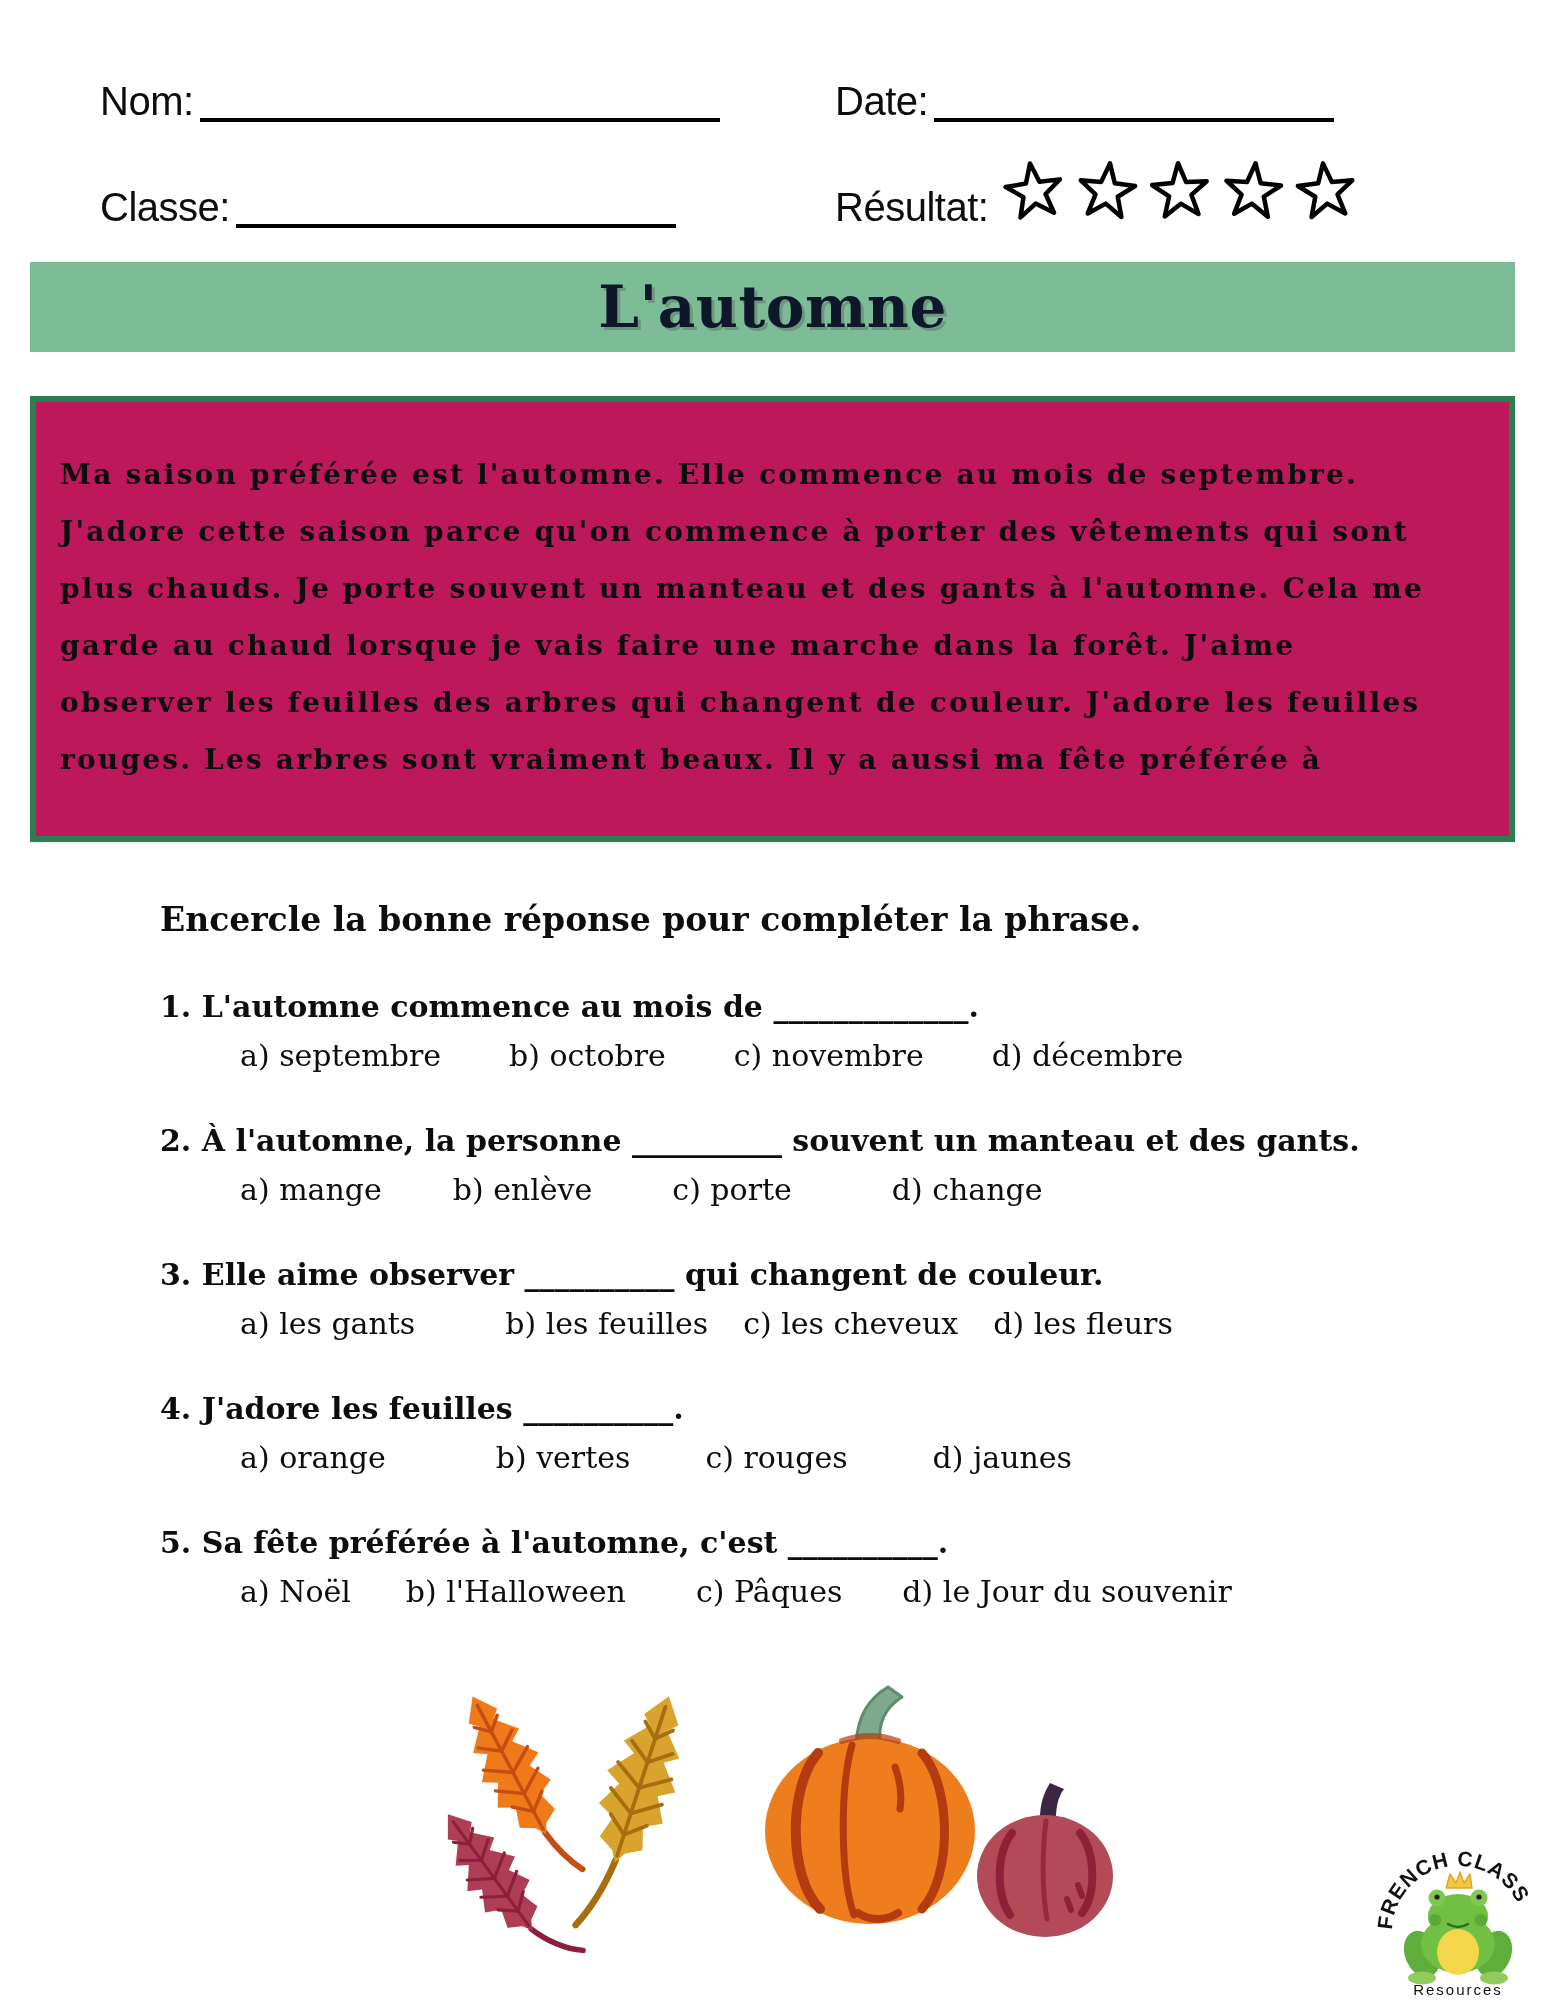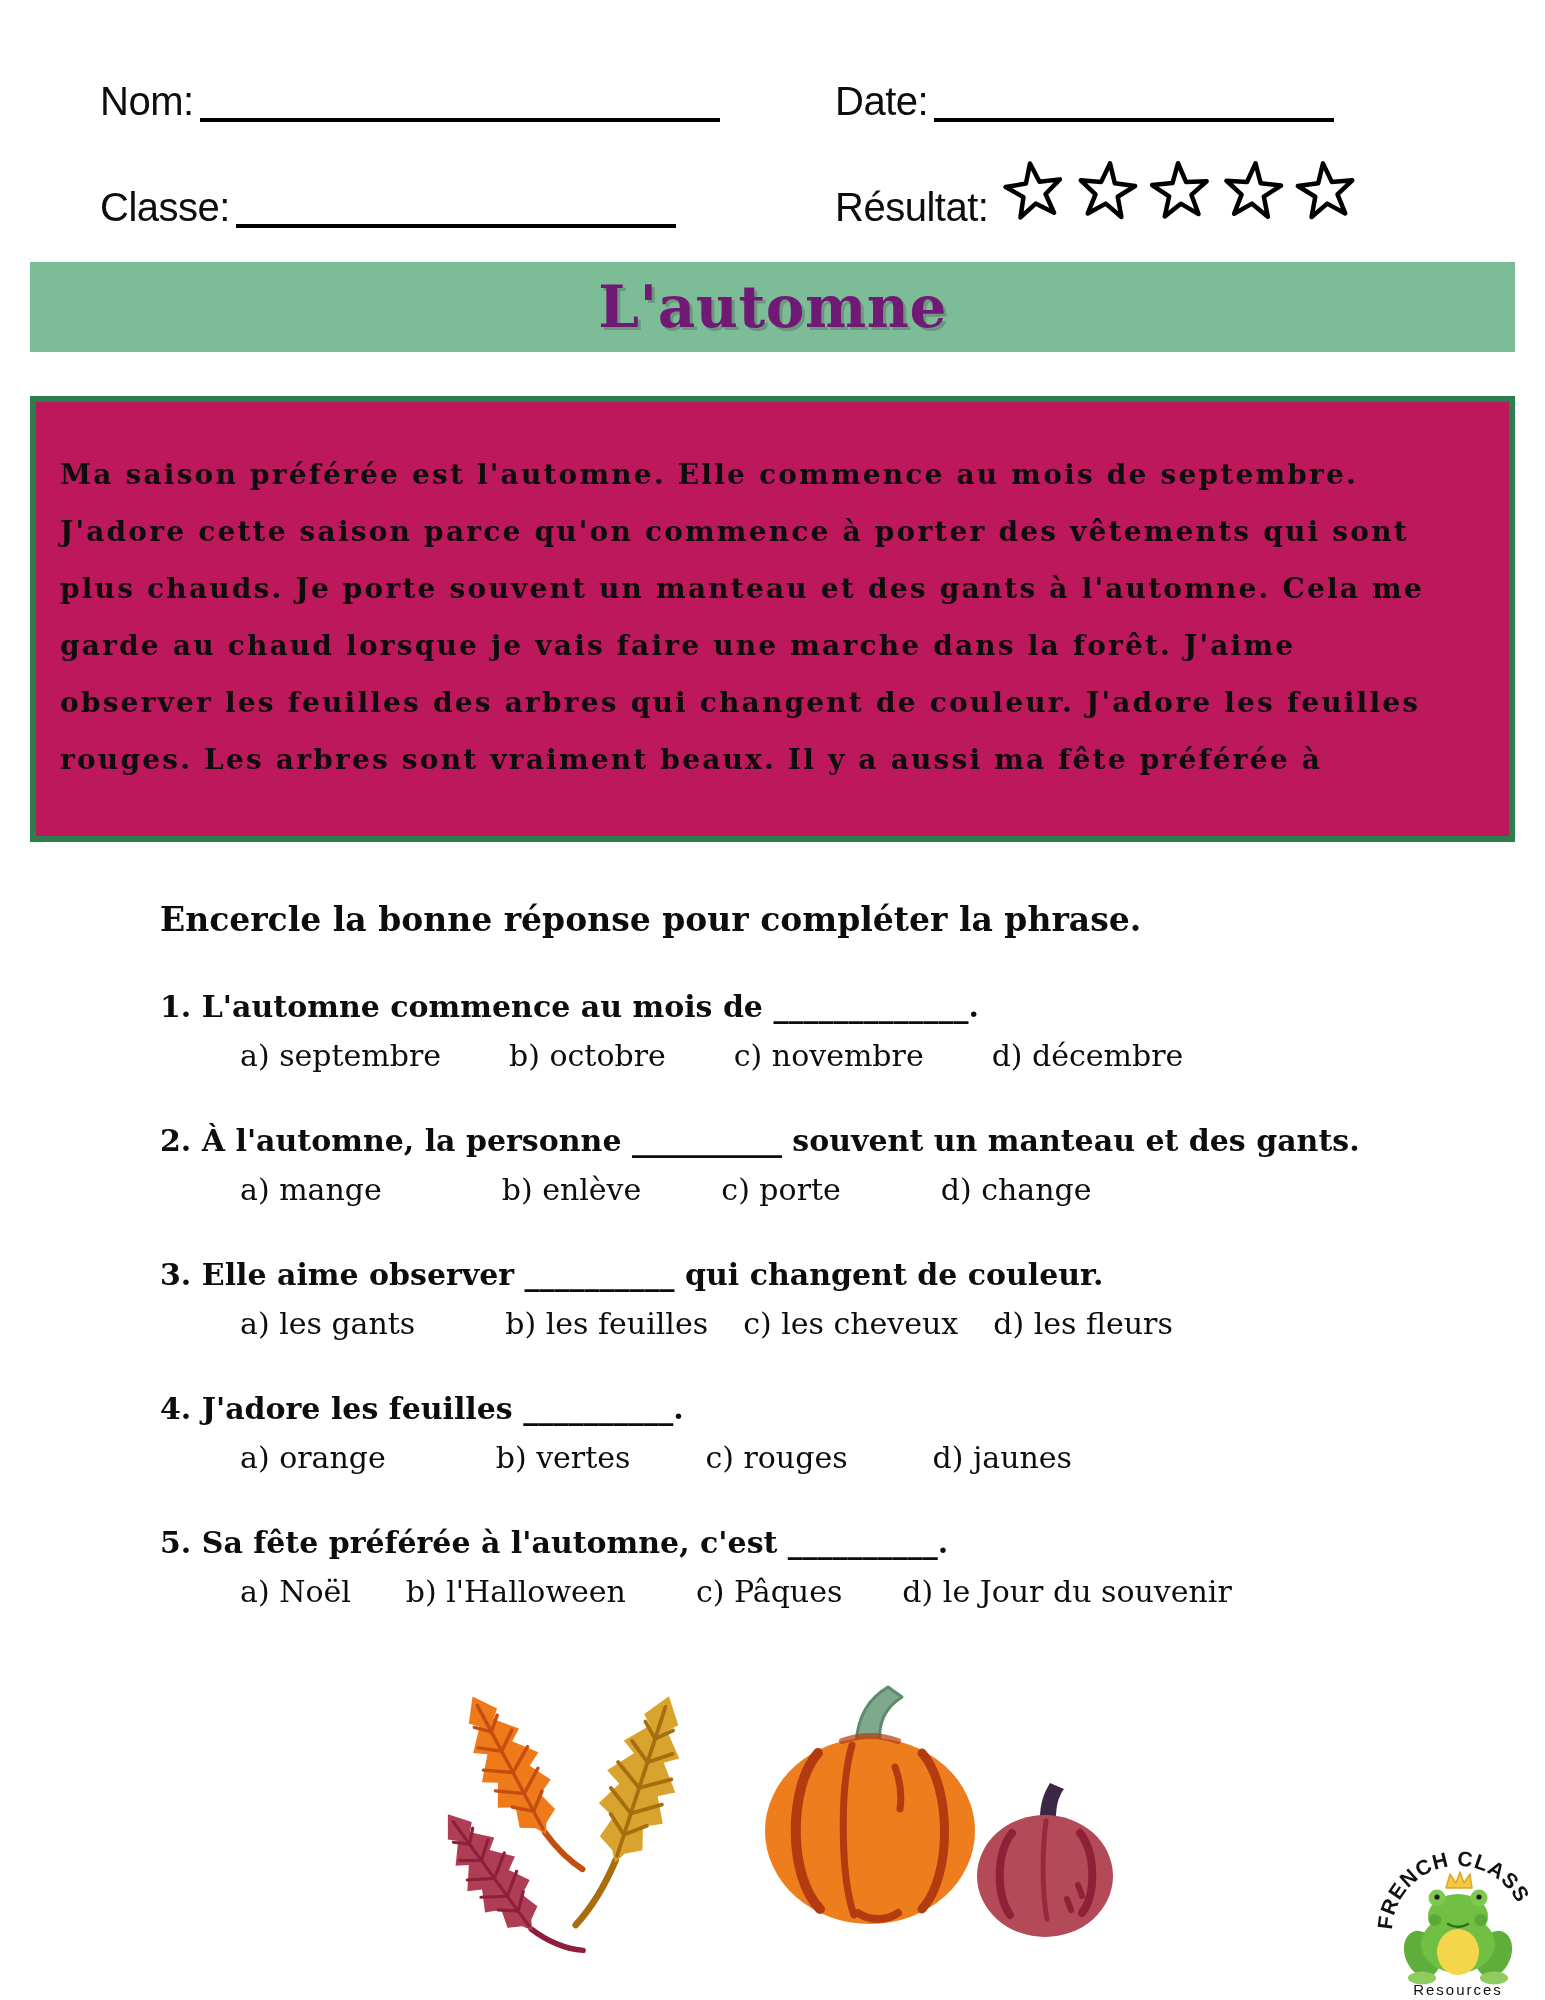--- a/index.html
+++ b/index.html
@@ -28,21 +28,21 @@
   
   .banner {
     margin:22px 30px 0 30px;
     height:90px;
     display:flex; align-items:center; justify-content:center;
   }
   .banner-title {
     font-family:"DejaVu Serif", serif;
     font-weight:bold;
     font-size:58px;
-    color:#701a75;
+    color:#0f172a;
     text-shadow:3px 3px 0 rgba(80,80,80,0.35);
     letter-spacing:0.5px;
   }
 
   
   .passage-box {
     margin:44px 30px 0 30px;
     border:6px solid #2e7d4f;
     padding:44px 20px 48px 24px;
     background:#be185d;
@@ -151,21 +151,21 @@
 <div class="question">
   <div class="stem">1. L'automne commence au mois de _____________.</div>
   <div class="options">
     <span class="option">a) septembre</span><span class="option">b) octobre</span><span class="option">c) novembre</span><span class="option">d) décembre</span>
   </div>
 </div>
 
 <div class="question">
   <div class="stem">2. À l'automne, la personne __________ souvent un manteau et des gants.</div>
   <div class="options">
-    <span class="option" style="margin-right:120px">a) mange</span><span class="option" style="margin-right:80px">b) enlève</span><span class="option" style="margin-right:100px">c) porte</span><span class="option">d) change</span>
+    <span class="option" style="margin-right:71px">a) mange</span><span class="option" style="margin-right:80px">b) enlève</span><span class="option" style="margin-right:100px">c) porte</span><span class="option">d) change</span>
   </div>
 </div>
 
 <div class="question">
   <div class="stem">3. Elle aime observer __________ qui changent de couleur.</div>
   <div class="options">
     <span class="option" style="margin-right:90px">a) les gants</span><span class="option" style="margin-right:35px">b) les feuilles</span><span class="option" style="margin-right:35px">c) les cheveux</span><span class="option">d) les fleurs</span>
   </div>
 </div>
 

